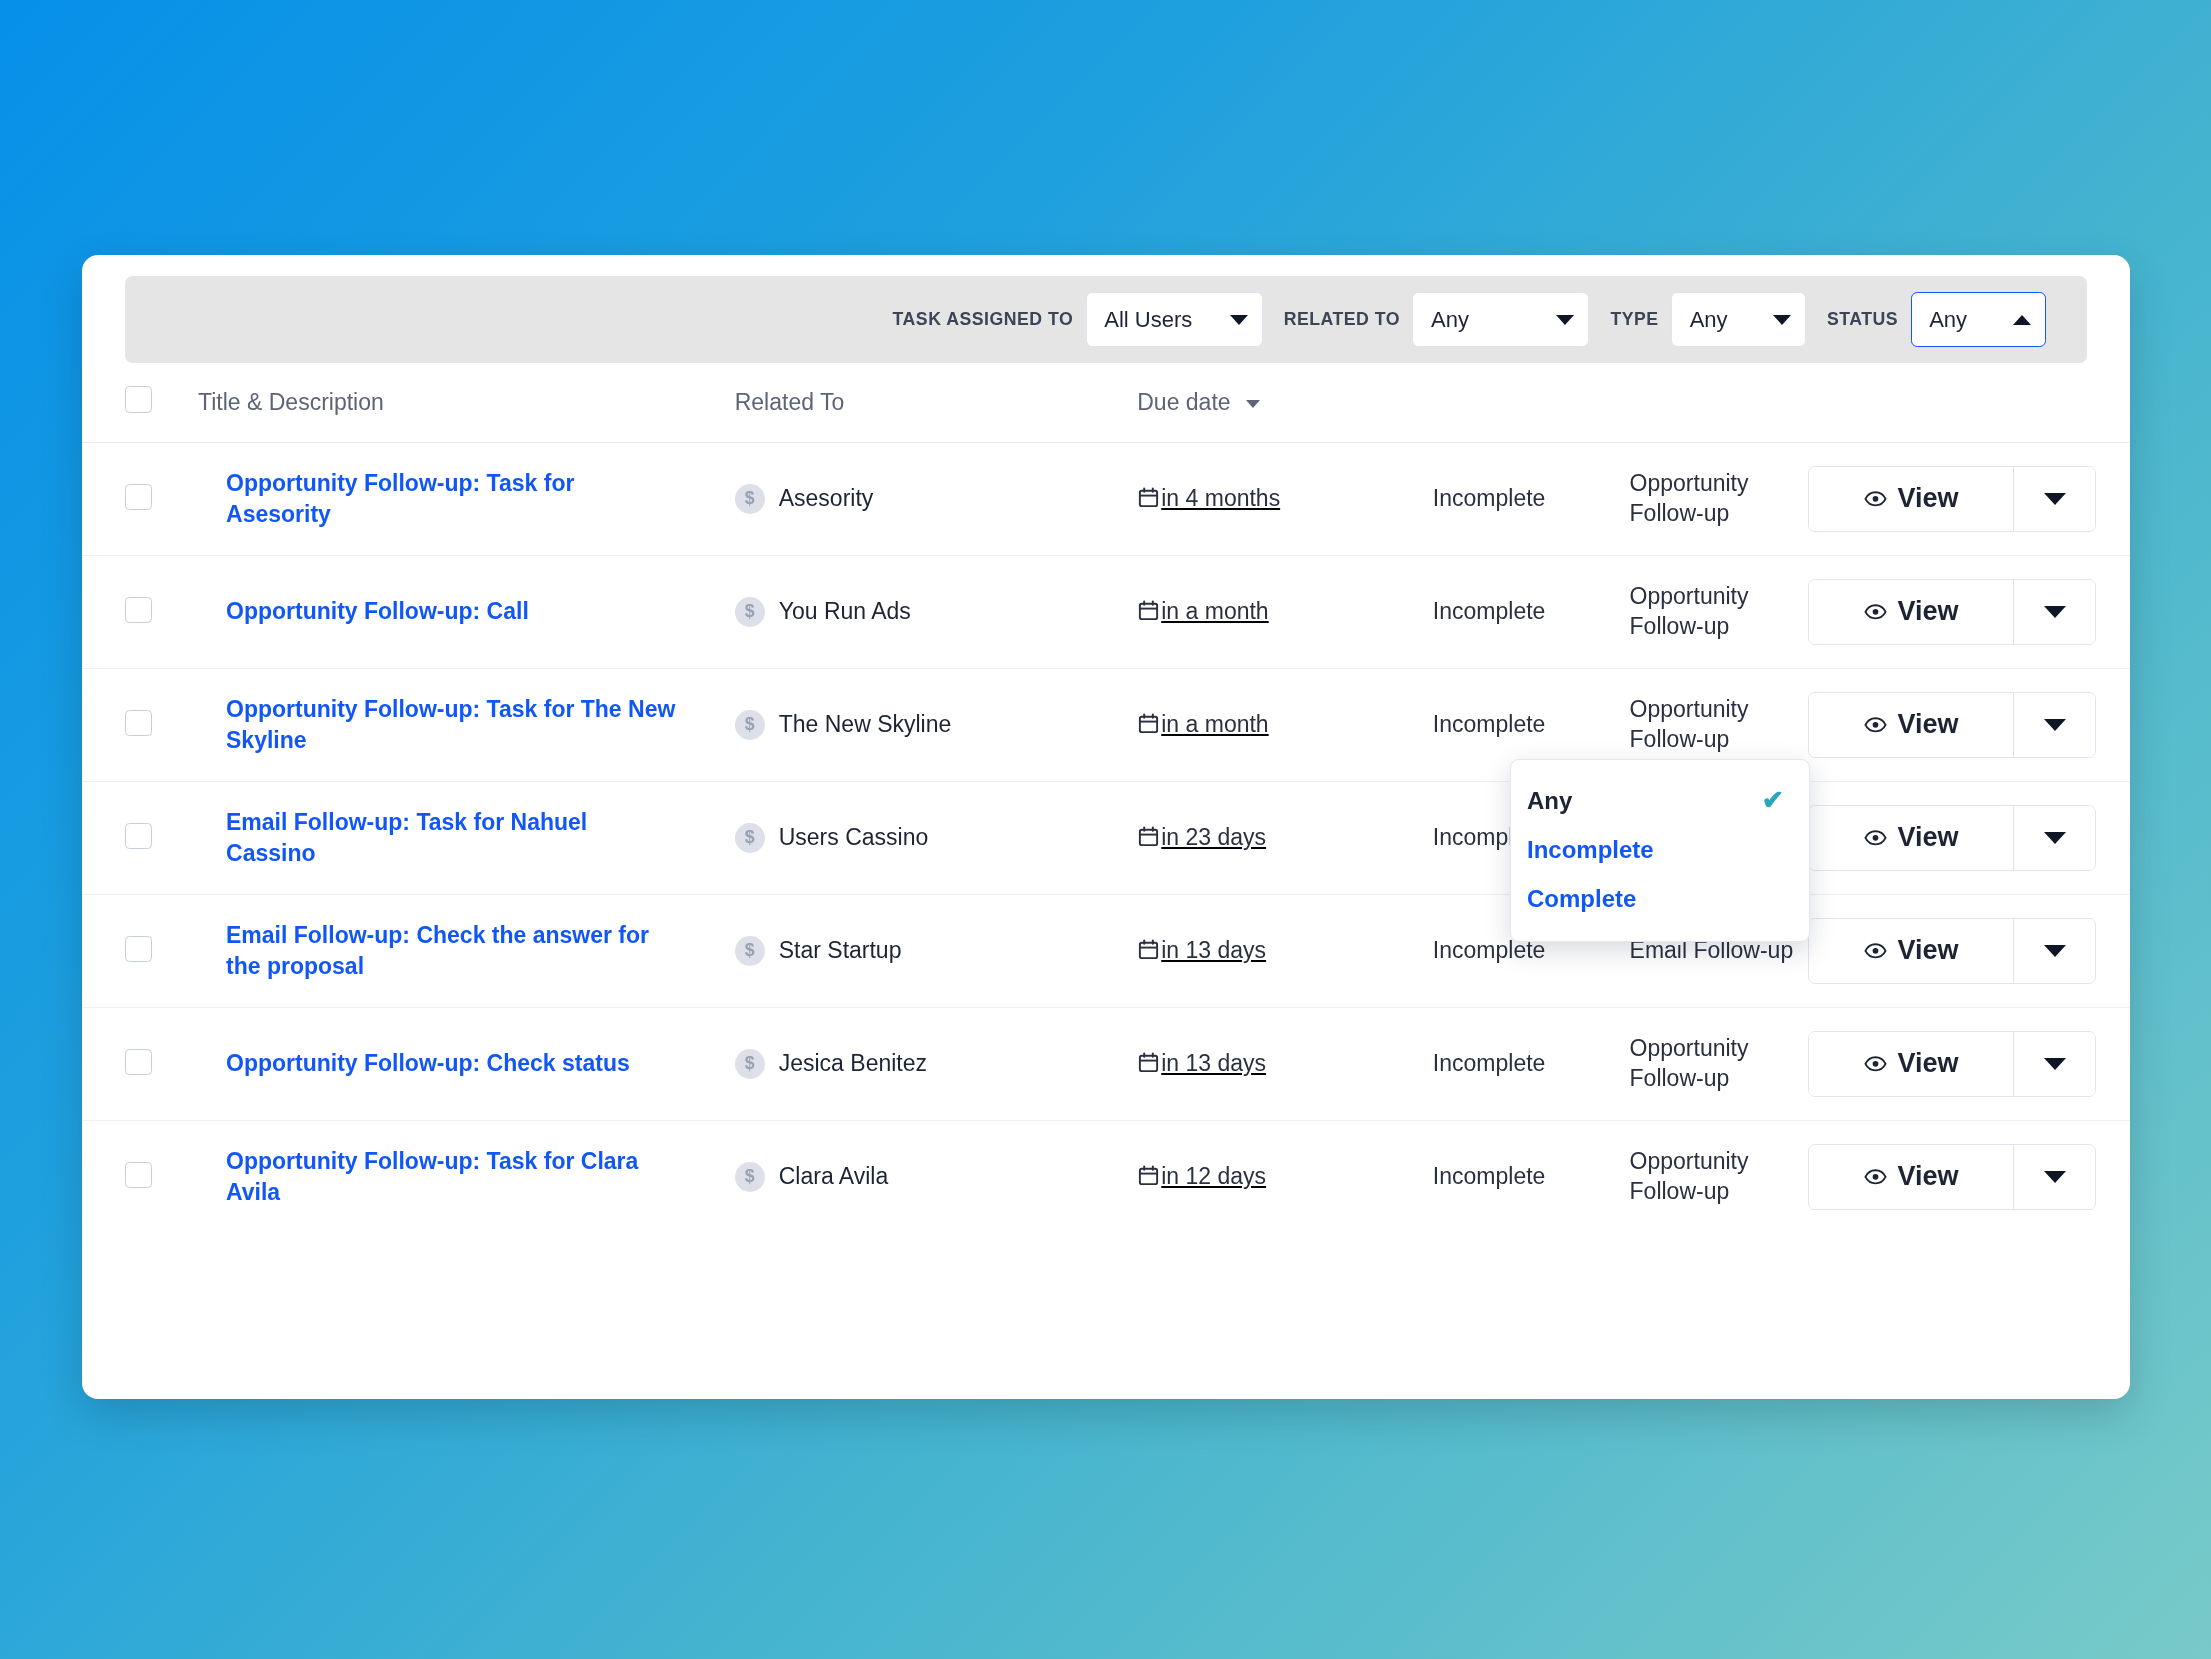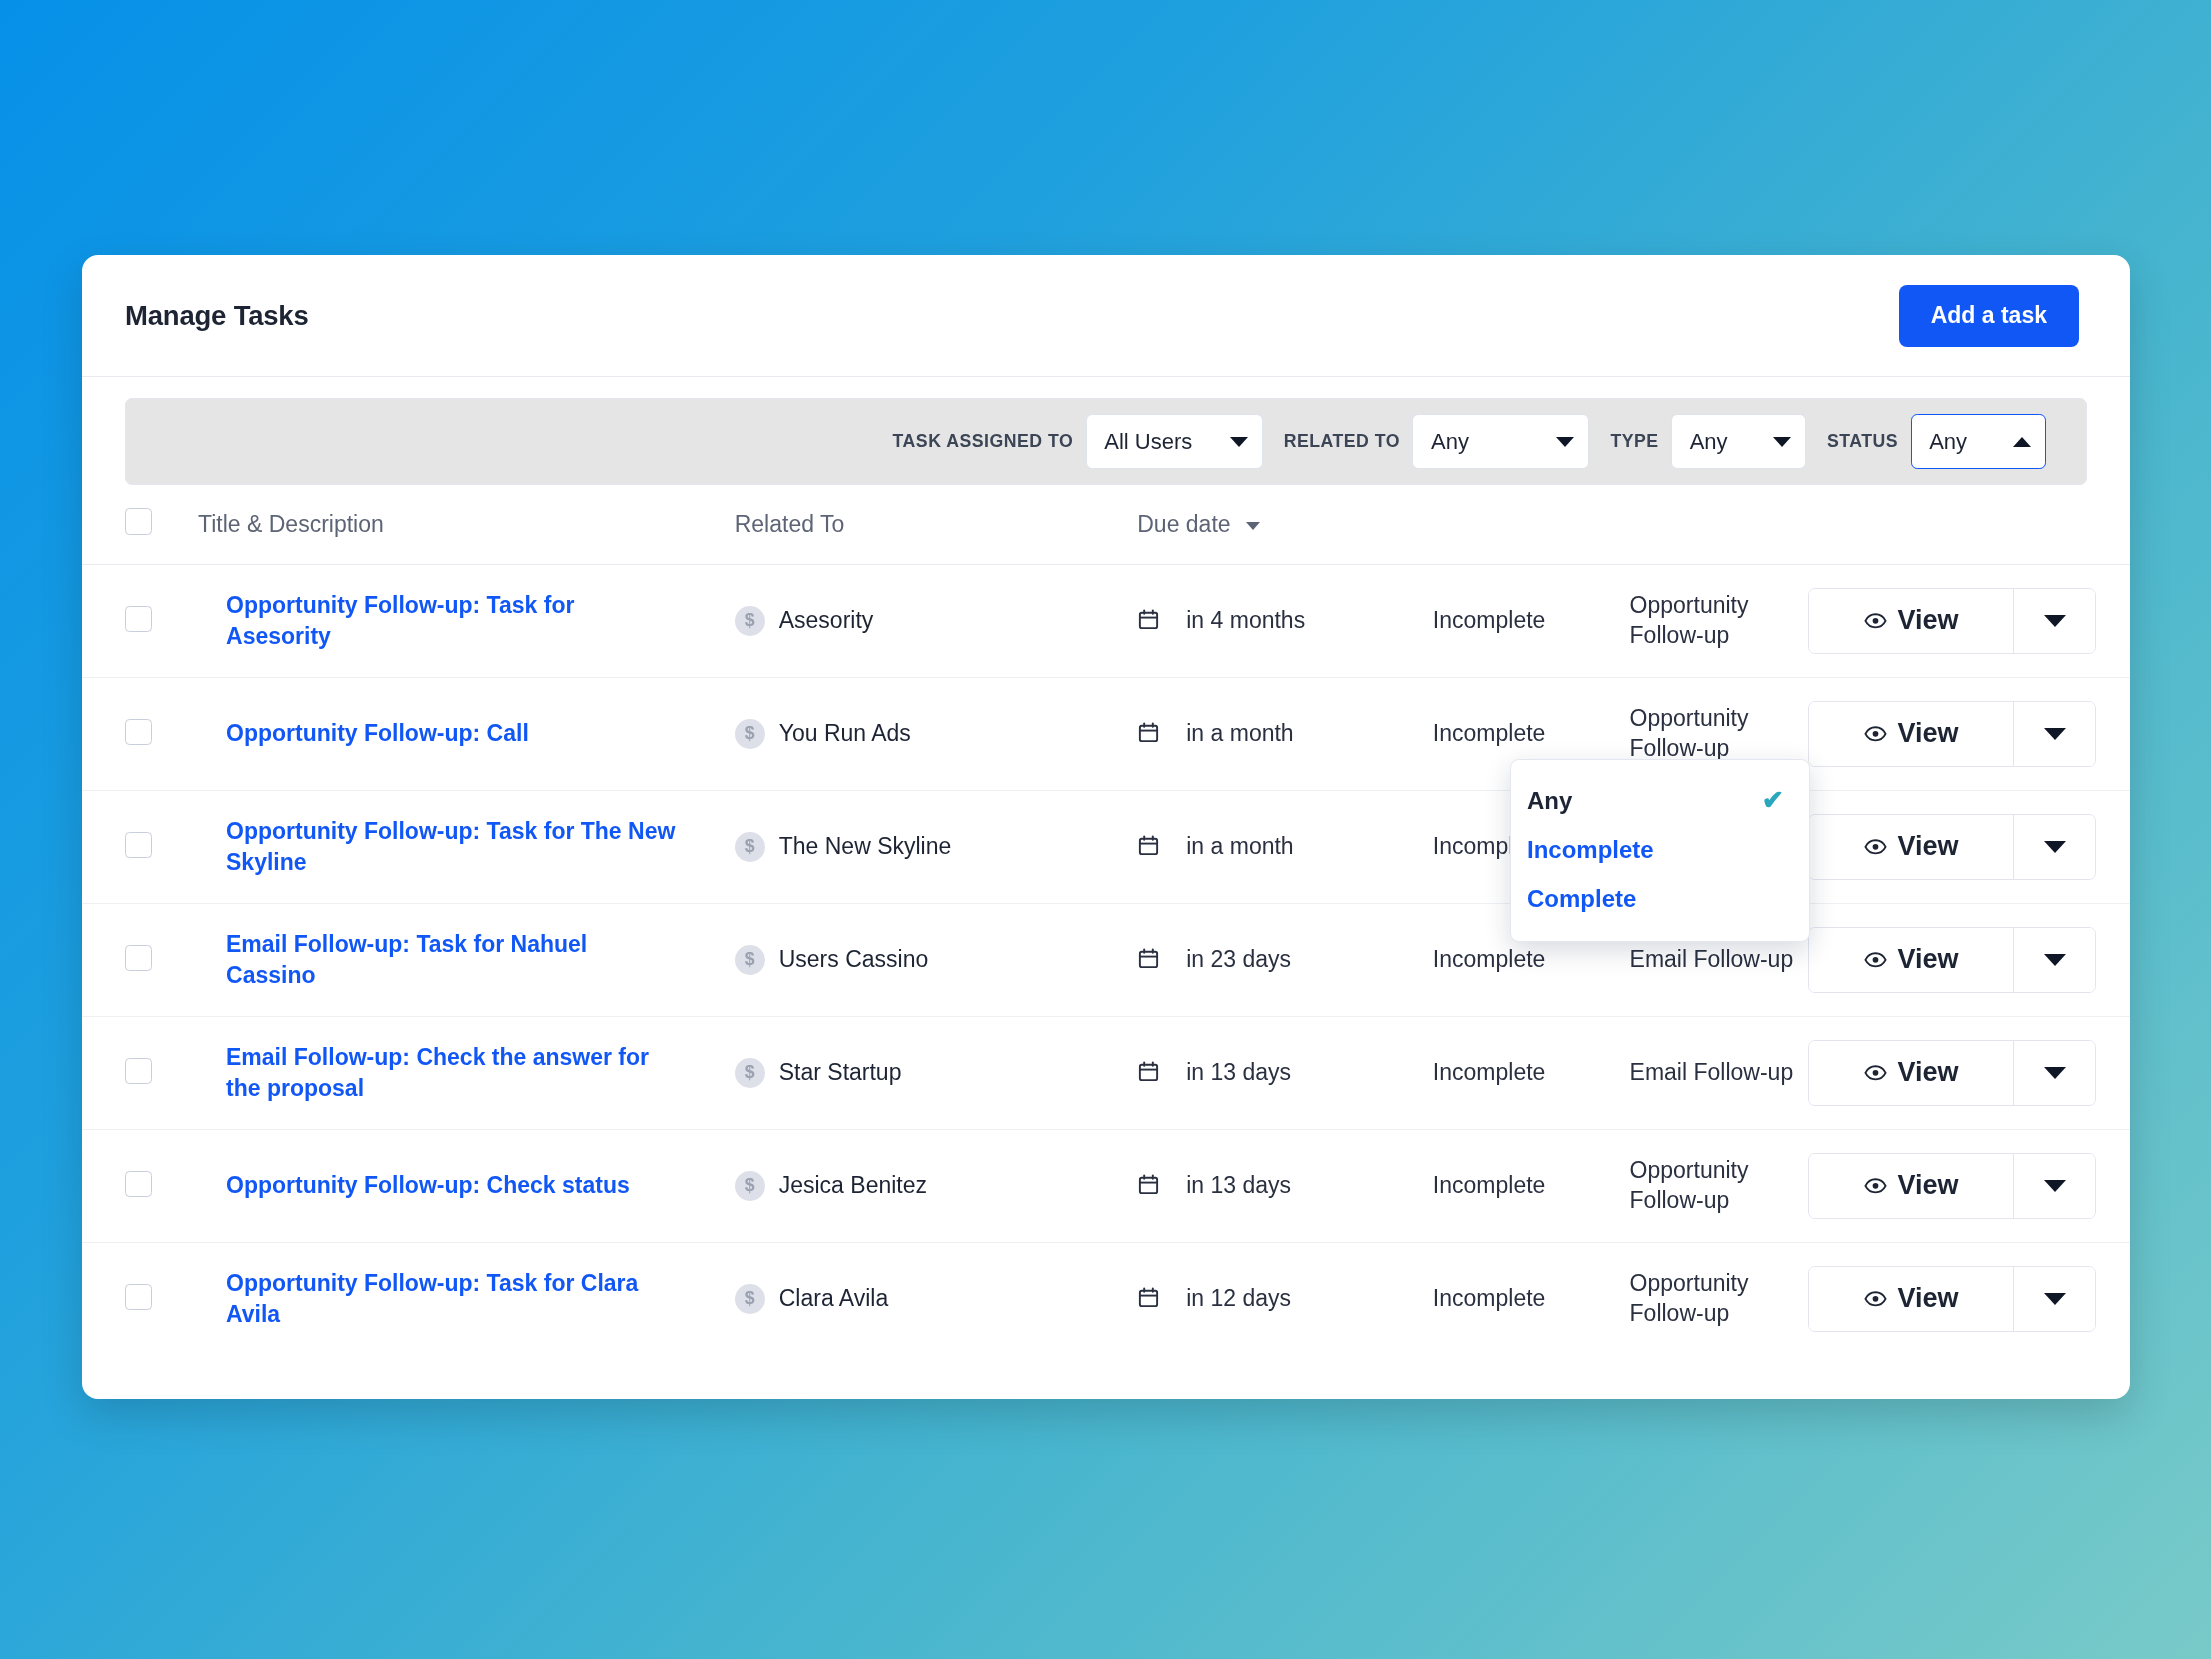--- a/index.html
+++ b/index.html
@@ -164,21 +164,21 @@
   }
   .rel-cell { display: flex; align-items: center; gap: 14px; }
   .money-badge {
     width: 30px; height: 30px; border-radius: 50%;
     background: #dde0e8; color: #9aa1b0;
     font-size: 17.7px; font-weight: bold;
     display: flex; align-items: center; justify-content: center;
     flex: 0 0 auto;
   }
   .rel-name { font-size: 23px; color: #1d2433; }
-  .due-cell { display: flex; align-items: center; gap: 26px; }
+  .due-cell { display: flex; align-items: center; gap: 1px; text-decoration: underline; }
   .due-text { font-size: 23px; color: #2a3040; }
   .cal-icon { flex: 0 0 auto; }
   .stat-text { font-size: 23px; color: #2a3040; }
   .type-text { font-size: 23px; color: #2a3040; line-height: 1.3; }
 
   .view-group {
     display: inline-flex;
     border: 0.9px solid #e2e5ee;
     border-radius: 7px;
     overflow: hidden;
@@ -199,24 +199,20 @@
     display: flex; align-items: center; justify-content: center;
     cursor: pointer; background: #fff;
   }
   .view-split .caret.down { border-left-width: 11.5px; border-right-width: 11.5px; border-top-width: 12.4px; }
 </style>
 </head>
 <body>
 
 <div class="card">
 
-  <div class="card-head">
-    <div class="page-title">Manage Tasks</div>
-    <button class="add-task-btn">Add a task</button>
-  </div>
 
   <div class="filterbar-wrap">
     <div class="filterbar">
 
       <span class="flabel">Task assigned to</span>
       <div class="select wide">
         <span class="sel-val">All Users</span>
         <span class="caret down"></span>
       </div>
 

